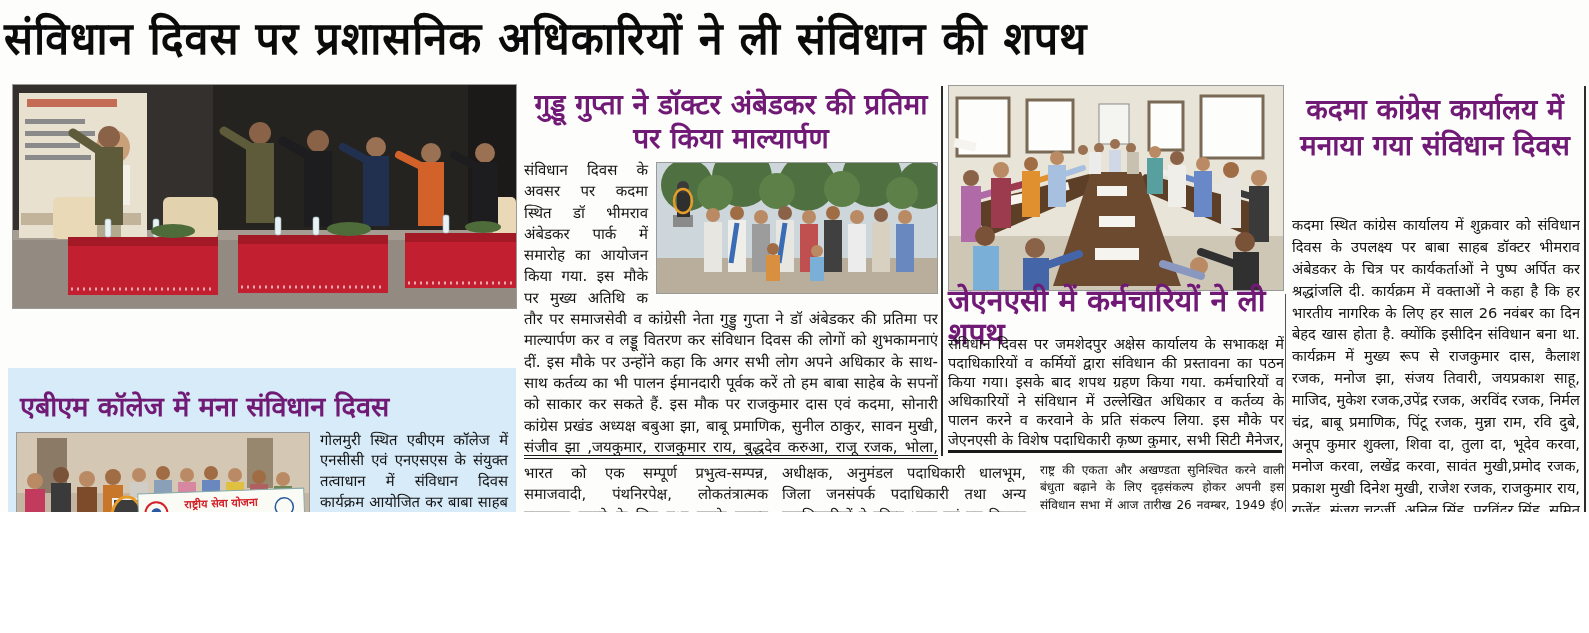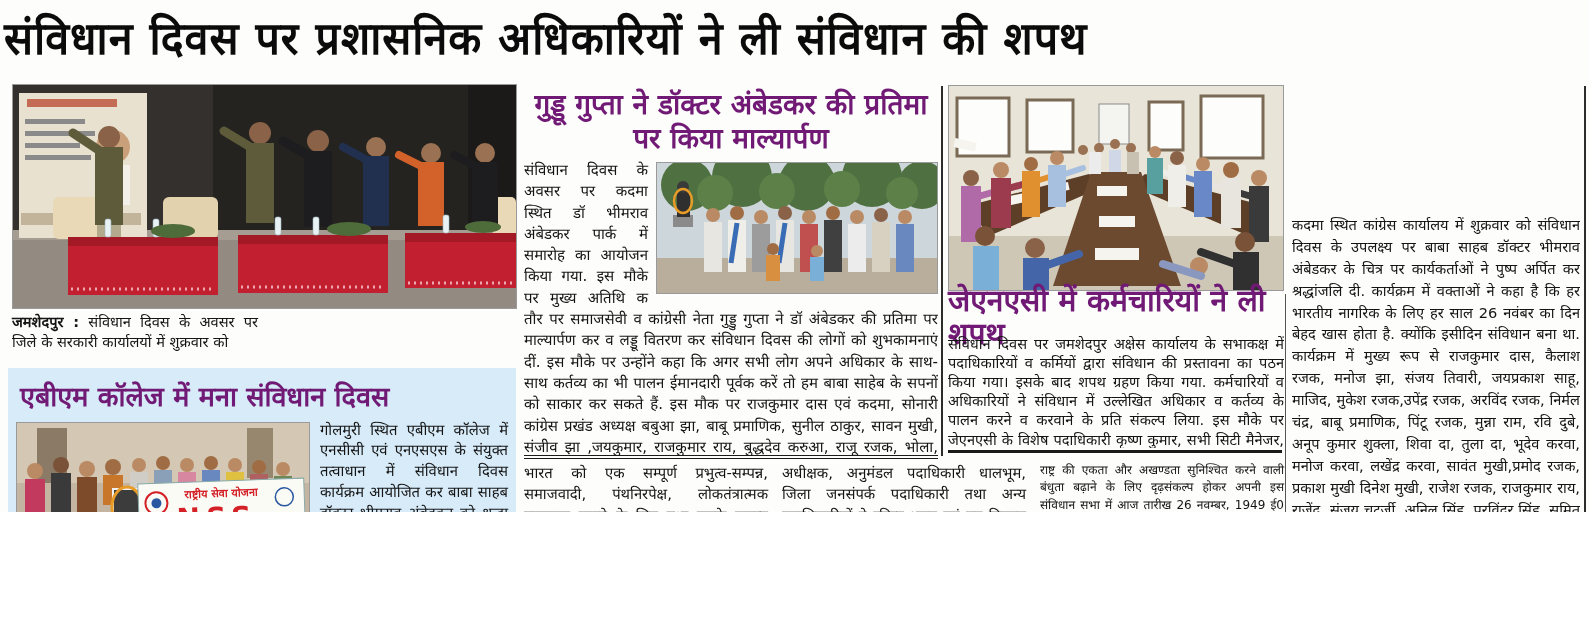--- a/index.html
+++ b/index.html
@@ -86,25 +86,24 @@
       <rect x="262" y="132" width="6" height="18" rx="2"></rect>
         <rect x="300" y="132" width="6" height="18" rx="2"></rect>
       <rect x="430" y="130" width="6" height="18" rx="2"></rect>
     </g>
     <ellipse cx="160" cy="146" rx="22" ry="7" fill="#4e6b3a"></ellipse>
       <ellipse cx="336" cy="144" rx="22" ry="7" fill="#4e6b3a"></ellipse>
       <ellipse cx="470" cy="142" rx="18" ry="6" fill="#4e6b3a"></ellipse>
   </svg>
 
   <div class="abs" style="left:12px;top:312px;width:504px;display:flex;gap:12px;">
-    <p class="caption" style="width:246px;"><b>जमशेदपुर :</b> <span>संविधान दिवस के अवसर पर जिले के सरकारी कार्यालयों में शुक्रवार को</span></p>
   </div>
 
   <div class="abs bluebox" style="left:8px;top:368px;width:508px;height:258px;padding:6px 8px;box-sizing:border-box;overflow:hidden;">
-    <div class="subhead" style="font-size:27px;line-height:1.25;margin:6px 0 6px 4px;">एबीएम कॉलेज में मना संविधान दिवस</div>
+    <div class="subhead" style="font-size:27px;line-height:1.25;margin:16px 0 6px 4px;">एबीएम कॉलेज में मना संविधान दिवस</div>
     <svg class="photo" style="float:left;margin:2px 10px 2px 0;" width="292" height="140" viewBox="0 0 292 140">
       <rect width="292" height="140" fill="#c4b5a2"></rect>
       <rect y="0" width="292" height="60" fill="#d4c7b4"></rect>
       <rect x="20" y="5" width="30" height="55" fill="#8a7a66"></rect>
         <rect x="230" y="5" width="26" height="50" fill="#97876f"></rect>
       <g>
         <circle cx="18" cy="48" r="8" fill="#b98a63"></circle>
           <rect x="8" y="56" width="20" height="60" fill="#c23a5e"></rect>
         <circle cx="44" cy="42" r="8" fill="#7a5238"></circle>
           <rect x="34" y="50" width="20" height="66" fill="#3a3a3a"></rect>
@@ -284,19 +283,20 @@
     <p class="bodytext" style="width:244px;font-size:14.8px;line-height:1.45;">
       <span>अधीक्षक, अनुमंडल पदाधिकारी धालभूम, जिला जनसंपर्क पदाधिकारी तथा अन्य पदाधिकारियों ने रविन्द्र भवन एवं उप विकास आयुक्त, जिला परिवहन पदाधिकारी ने समाहरणालय सभागार में तथा सभी कार्यालय प्रधान द्वारा अपने कार्यस्थल पर उपस्थित कर्मियों को शपथ दिलाई गई.</span><br>
       <b>यह ली शपथ ..... :</b><span> हम भारत के लोग,</span>
     </p>
     <p class="bodytext" style="width:244px;font-size:12px;line-height:1.45;">राष्ट्र की एकता और अखण्डता सुनिश्चित करने वाली बंधुता बढ़ाने के लिए दृढ़संकल्प होकर अपनी इस संविधान सभा में आज तारीख 26 नवम्बर, 1949 ई0 (मिति मार्गशीर्ष शुक्ल सप्तमी, सम्वत् दो हजार छह विक्रमी) को एतद् द्वारा इस संविधान को अंगीकृत, अधिनियमित और आत्मार्पित करते हैं.</p>
   </div>
   <div class="abs hrule" style="left:524px;top:620px;width:758px;height:2px;"></div>
 
   <div class="abs" style="left:1285px;top:294px;height:324px;width:1px;background:#555;"></div>
 
+  <div class="abs subhead" style="left:1292px;top:92px;width:286px;font-size:28px;line-height:1.3;text-align:center;">कदमा कांग्रेस कार्यालय में मनाया गया संविधान दिवस</div>
   <p class="abs bodytext" style="left:1292px;top:214px;width:288px;height:400px;font-size:14.6px;line-height:1.5;overflow:hidden;">कदमा स्थित कांग्रेस कार्यालय में शुक्रवार को संविधान दिवस के उपलक्ष्य पर बाबा साहब डॉक्टर भीमराव अंबेडकर के चित्र पर कार्यकर्ताओं ने पुष्प अर्पित कर श्रद्धांजलि दी. कार्यक्रम में वक्ताओं ने कहा है कि हर भारतीय नागरिक के लिए हर साल 26 नवंबर का दिन बेहद खास होता है. क्योंकि इसीदिन संविधान बना था. कार्यक्रम में मुख्य रूप से राजकुमार दास, कैलाश रजक, मनोज झा, संजय तिवारी, जयप्रकाश साहू, माजिद, मुकेश रजक,उपेंद्र रजक, अरविंद रजक, निर्मल चंद्र, बाबू प्रमाणिक, पिंटू रजक, मुन्ना राम, रवि दुबे, अनूप कुमार शुक्ला, शिवा दा, तुला दा, भूदेव करवा, मनोज करवा, लखेंद्र करवा, सावंत मुखी,प्रमोद रजक, प्रकाश मुखी दिनेश मुखी, राजेश रजक, राजकुमार राय, राजेंद्र, संजय चटर्जी, अनिल सिंह, परविंदर सिंह, सुमित सोनकर, विकास सिंह,किशोर राव, प्रेमी अंथोनी, जितेंद्र करवा, शिल्पी चक्रवर्ती, फारूक गद्दी, जय कुमार, मनीष, कालू दास, छोटू, संजीव झा, गिज्जू अग्रवाल, धनु महतो, इरशाद हैदर, जितेंद्र सिंह, ऑगस्टीन विल्सन इत्यादि गणमान्य लोग शामिल थे.</p>
   <div class="abs hrule" style="left:1292px;top:616px;width:288px;height:2px;"></div>
   <div class="abs vrule" style="left:1584px;top:86px;height:532px;"></div>
 
   <div class="abs hrule" style="left:0;top:628px;width:1589px;height:3px;"></div>
 
 </div>
 
 </body></html>

